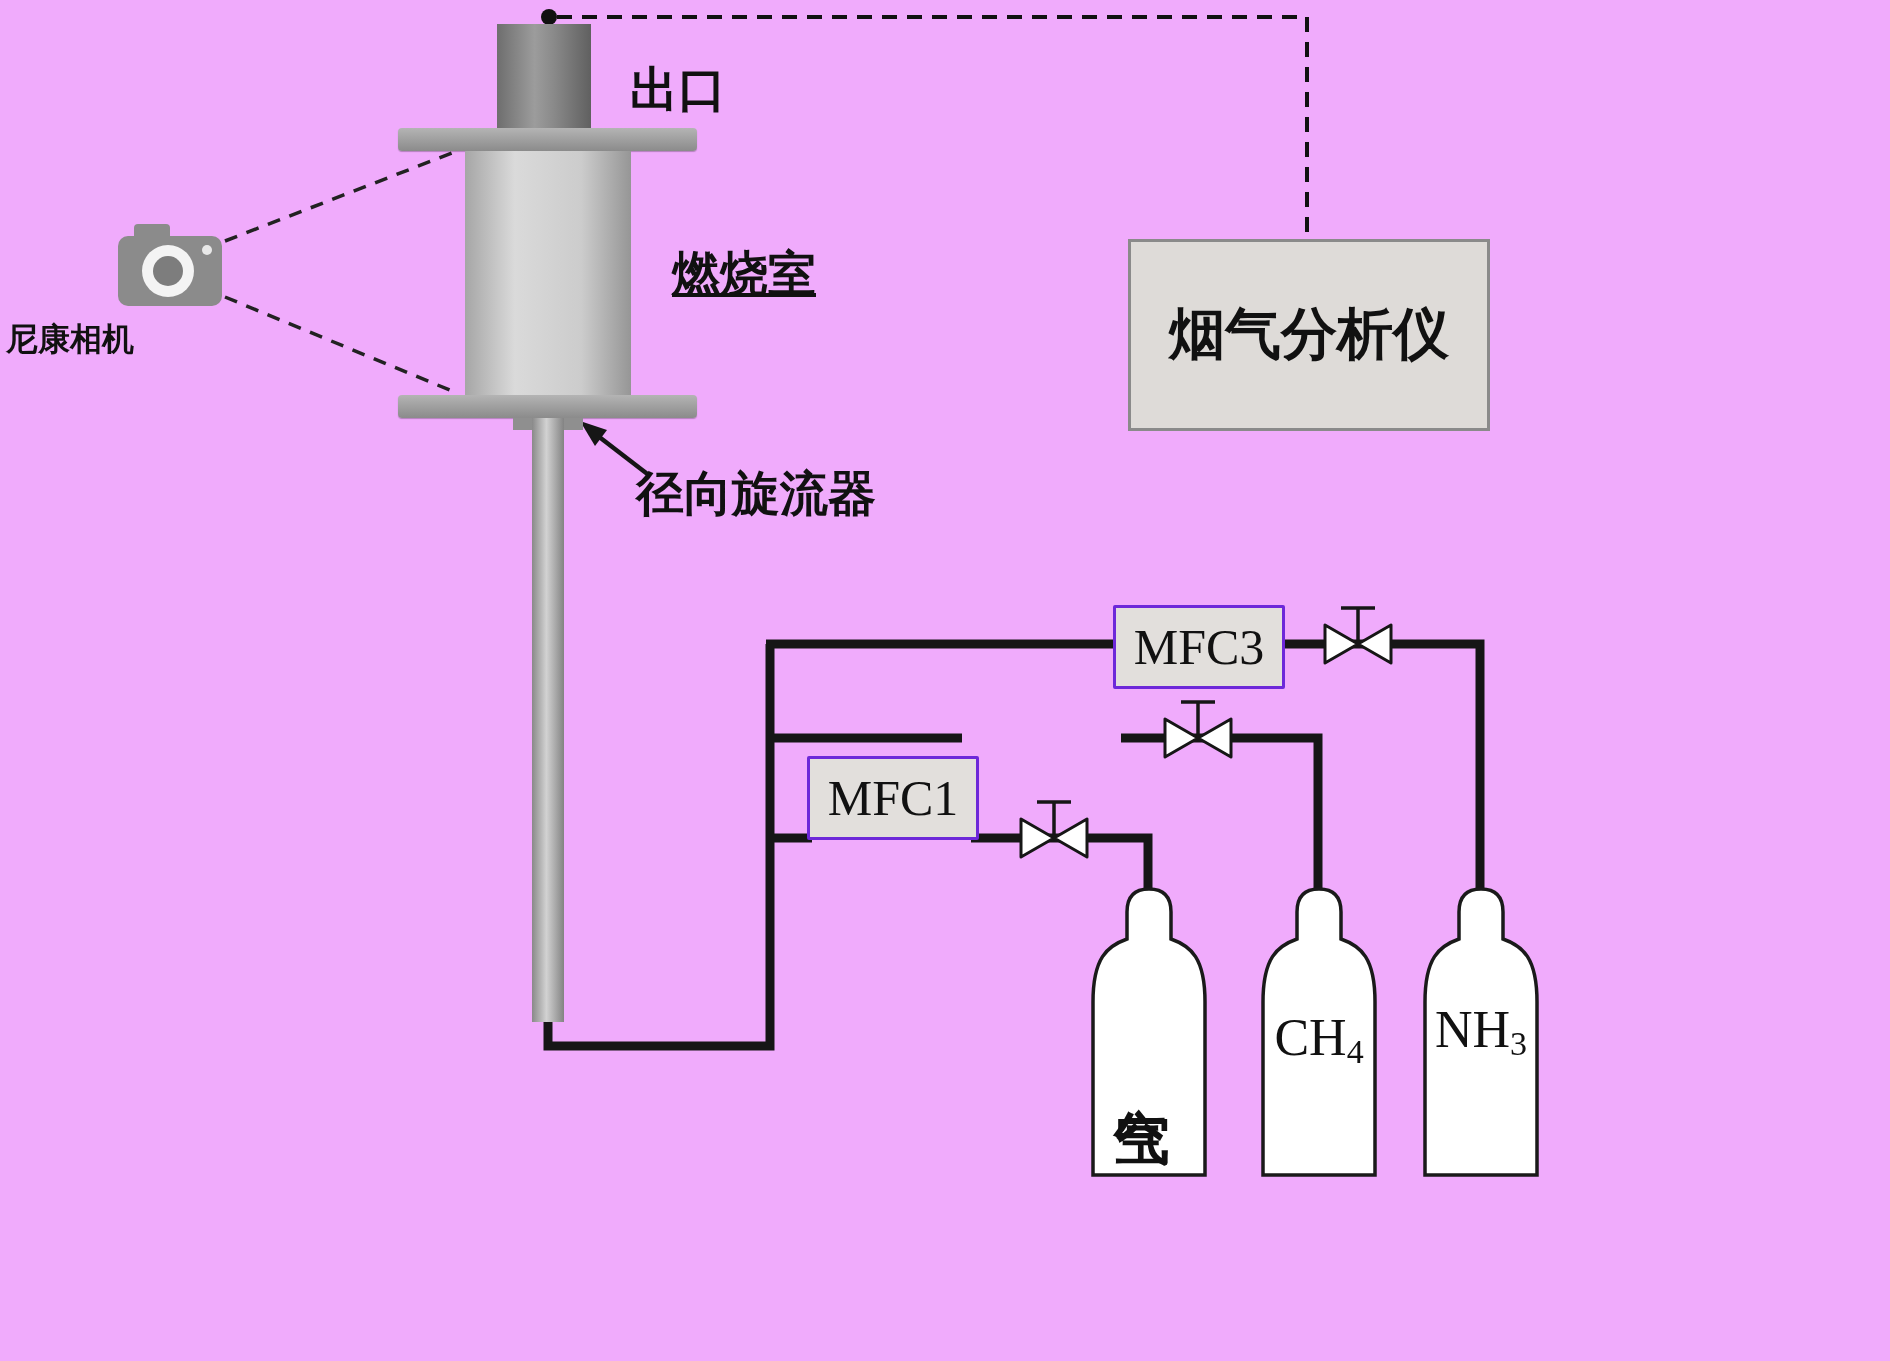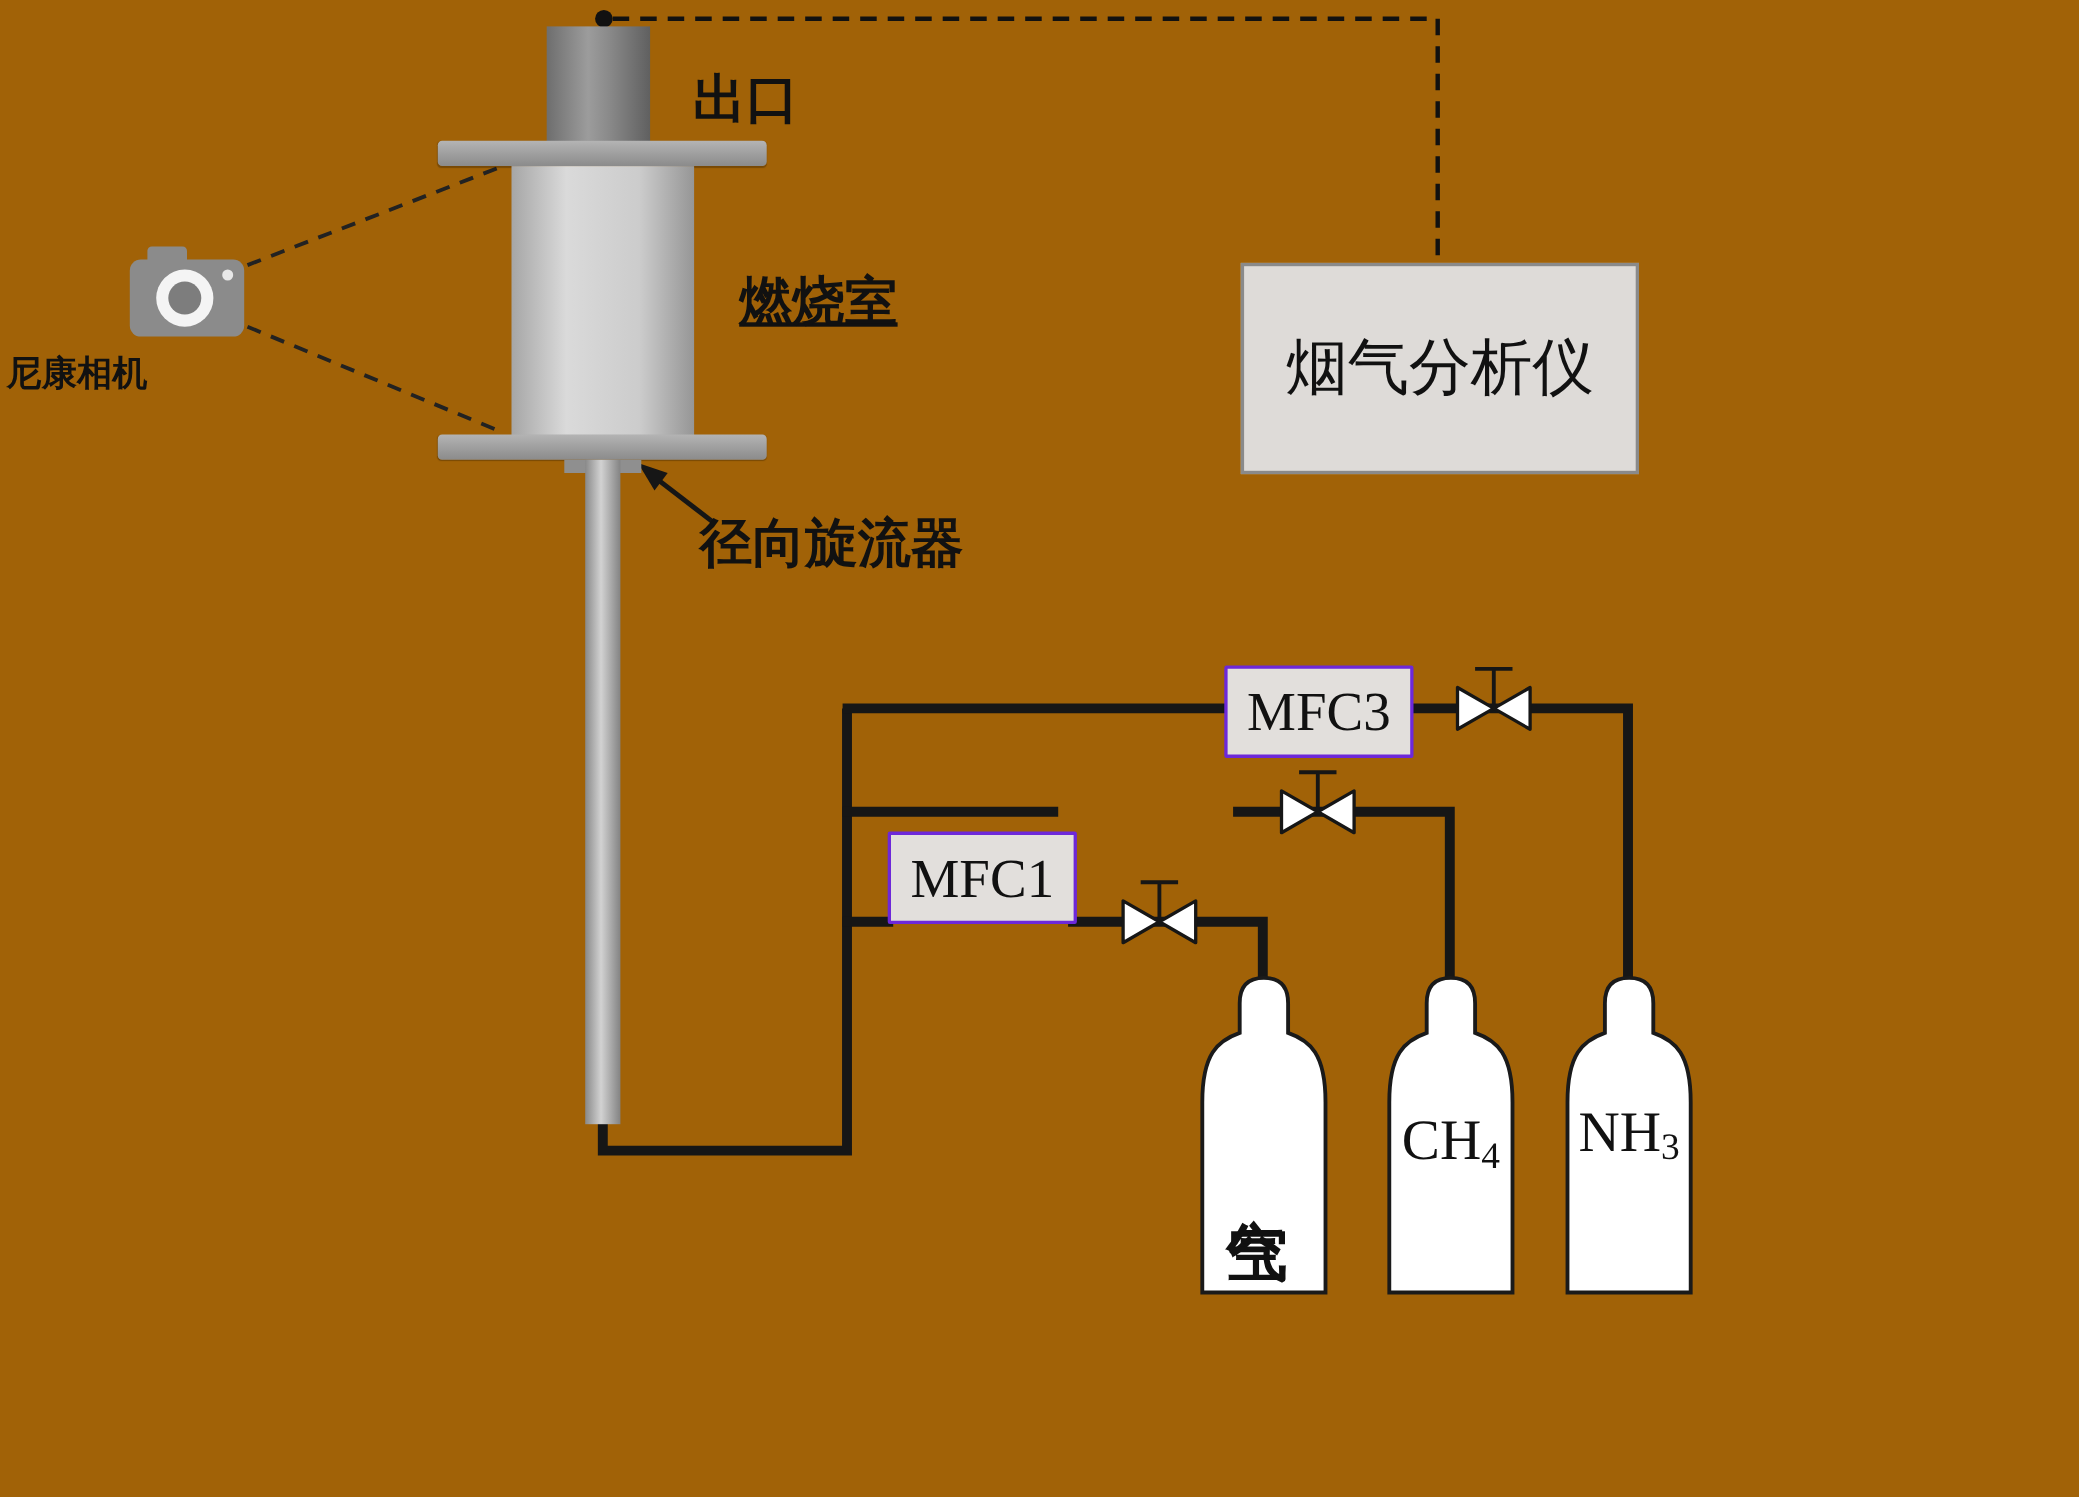--- a/index.html
+++ b/index.html
@@ -1,17 +1,17 @@
 <!DOCTYPE html>
 <html><head>
 <meta charset="utf-8">
 <style>
   html,body{margin:0;padding:0;background:#ffffff;}
   .canvas{
-    position:relative;width:1890px;height:1361px;background:#a16207;
+    position:relative;width:1890px;height:1361px;background:#f0abfc;
     font-family:"Liberation Serif","DejaVu Serif",serif;overflow:hidden;color:#111;text-align:right;
   }
   .canvas svg{position:absolute;left:0;top:0;}
   .abs{position:absolute;}
 
   
   .outlet{
     left:497px;top:24px;width:94px;height:108px;
     background:linear-gradient(90deg,#6e6e6e,#9c9c9c 40%,#8a8a8a 60%,#606060);
   }
@@ -37,21 +37,21 @@
   .label-outlet{left:630px;top:58px;font-size:48px;}
   .label-chamber{left:672px;top:242px;font-size:48px;text-decoration:underline;}
   .label-swirler{left:636px;top:462px;font-size:48px;}
   .label-camera{left:6px;top:318px;font-size:32px;}
 
   
   .analyzer-box{
     left:1128px;top:239px;width:356px;height:186px;
     background:#dedbd8;border:3px solid #8a8a8a;
     display:flex;align-items:center;justify-content:center;
-    font-size:56px;font-weight:400;
+    font-size:56px;font-weight:700;
   }
   .mfc-box{
     width:166px;height:78px;background:#e2dfdc;border:3px solid #6d28d9;border-radius:2px;
     display:flex;align-items:center;justify-content:center;
     font-size:50px;font-weight:400;
   }
   .mfc3{left:1113px;top:605px;}
   .mfc2{left:957px;top:699px;}
   .mfc1{left:807px;top:756px;}
 

